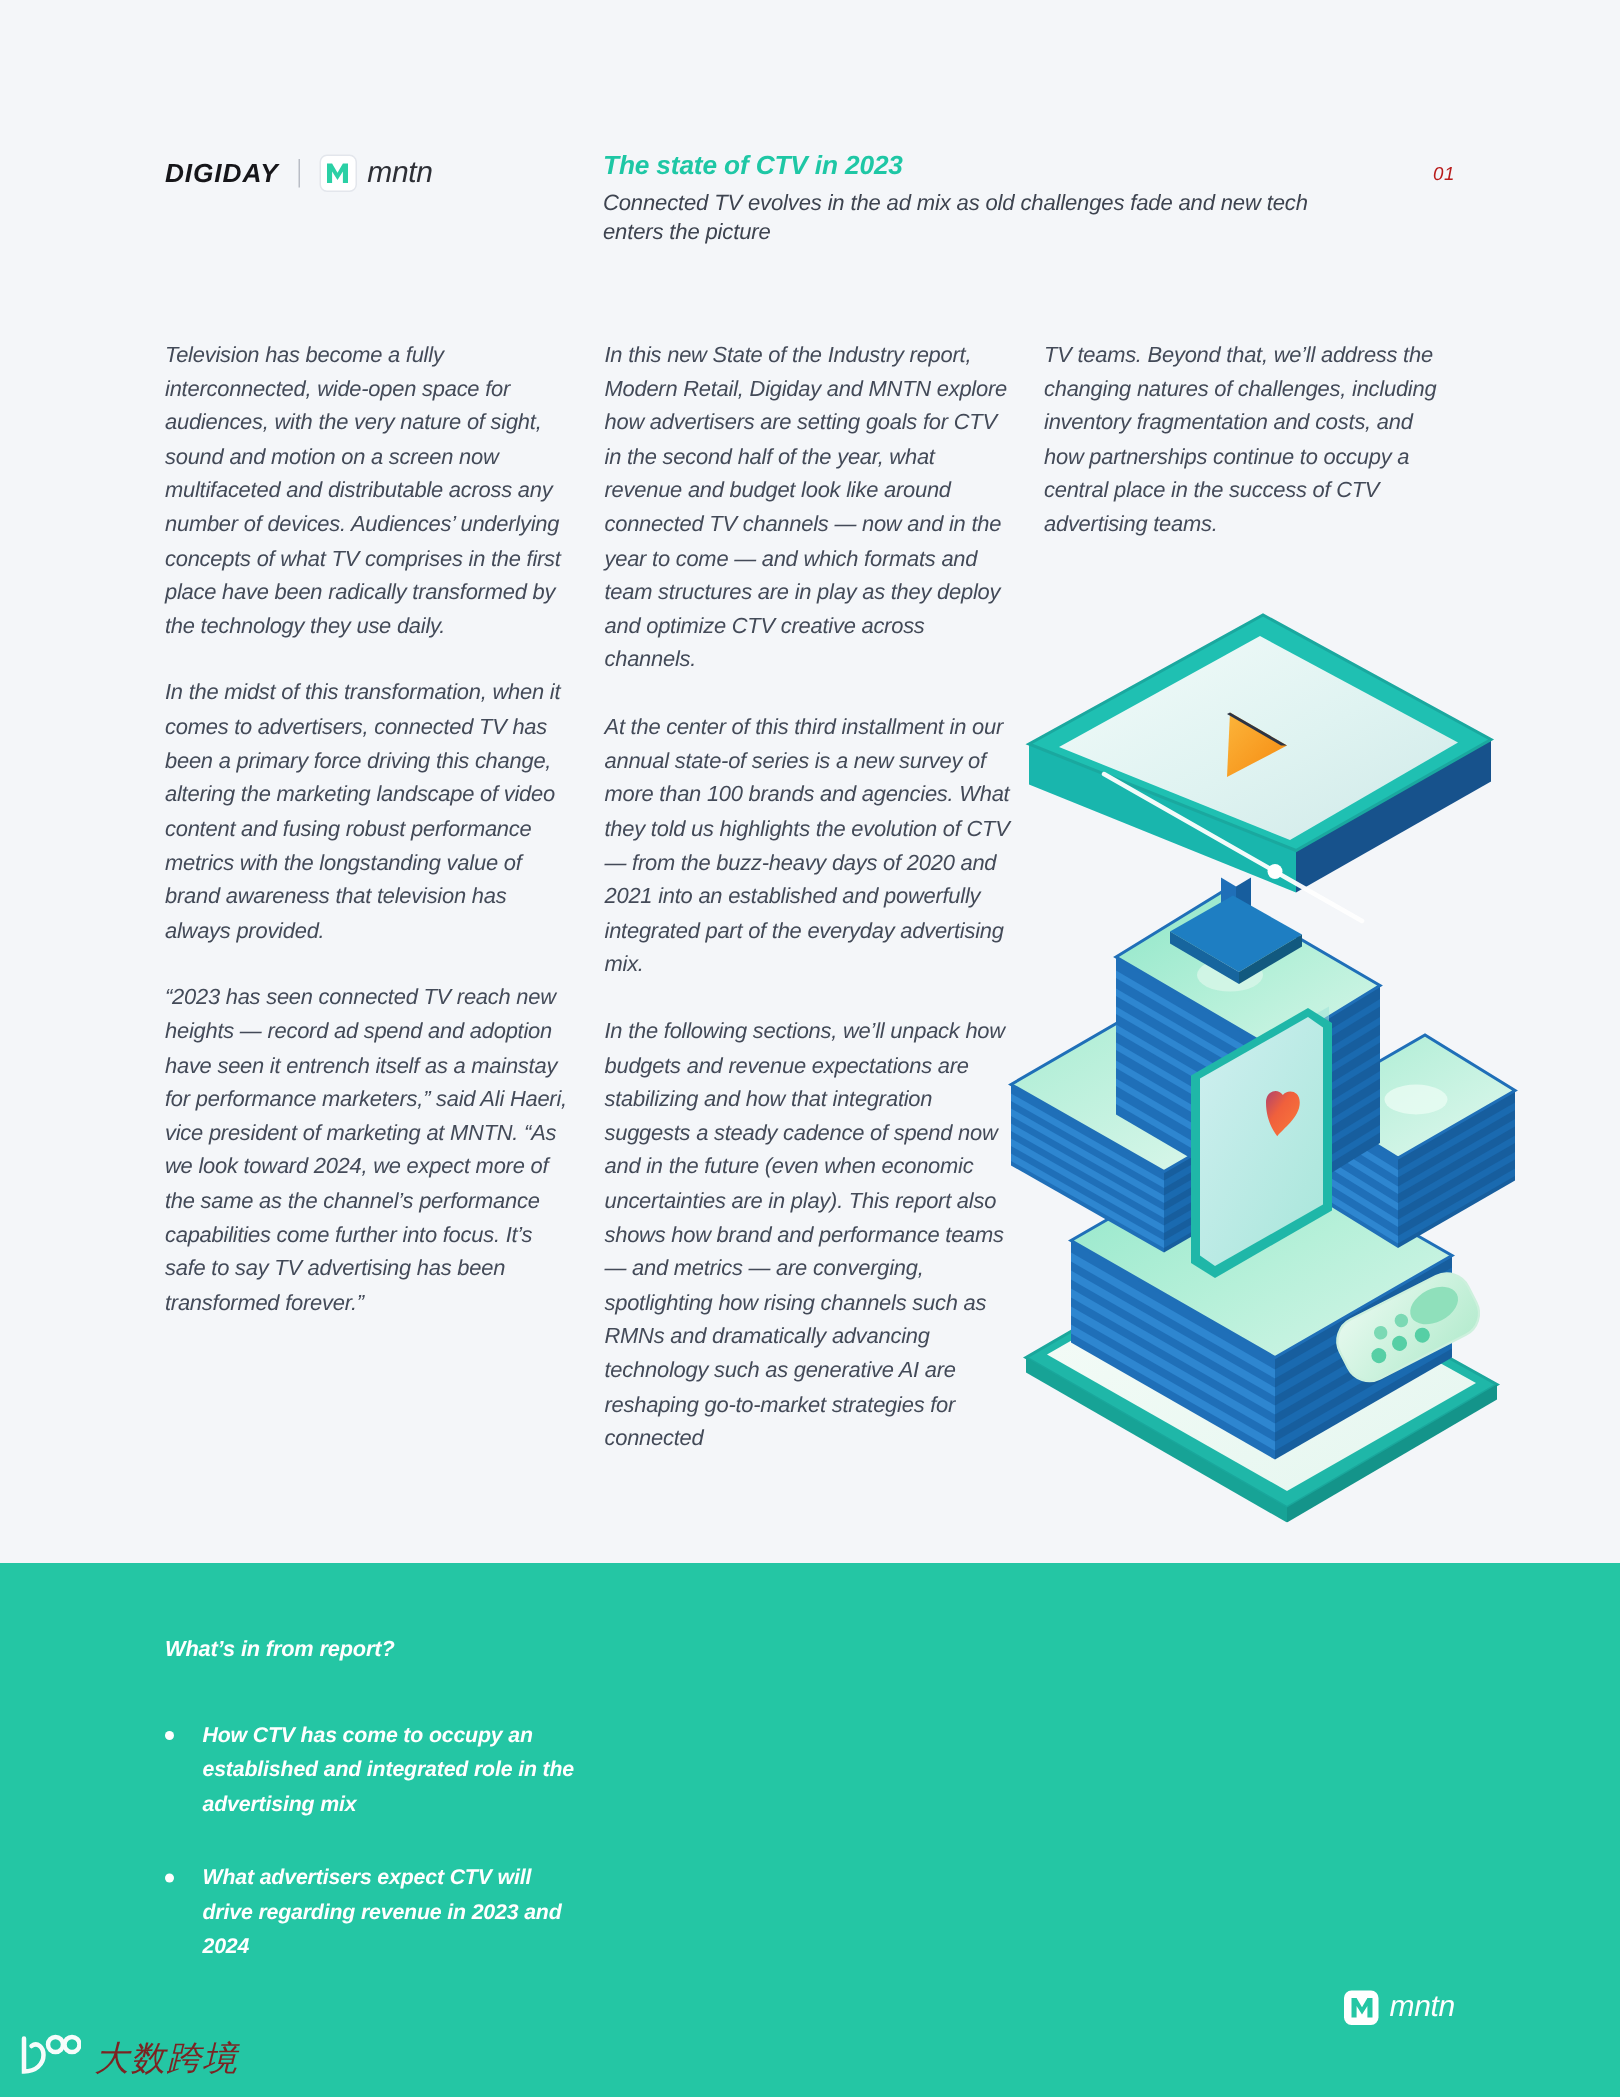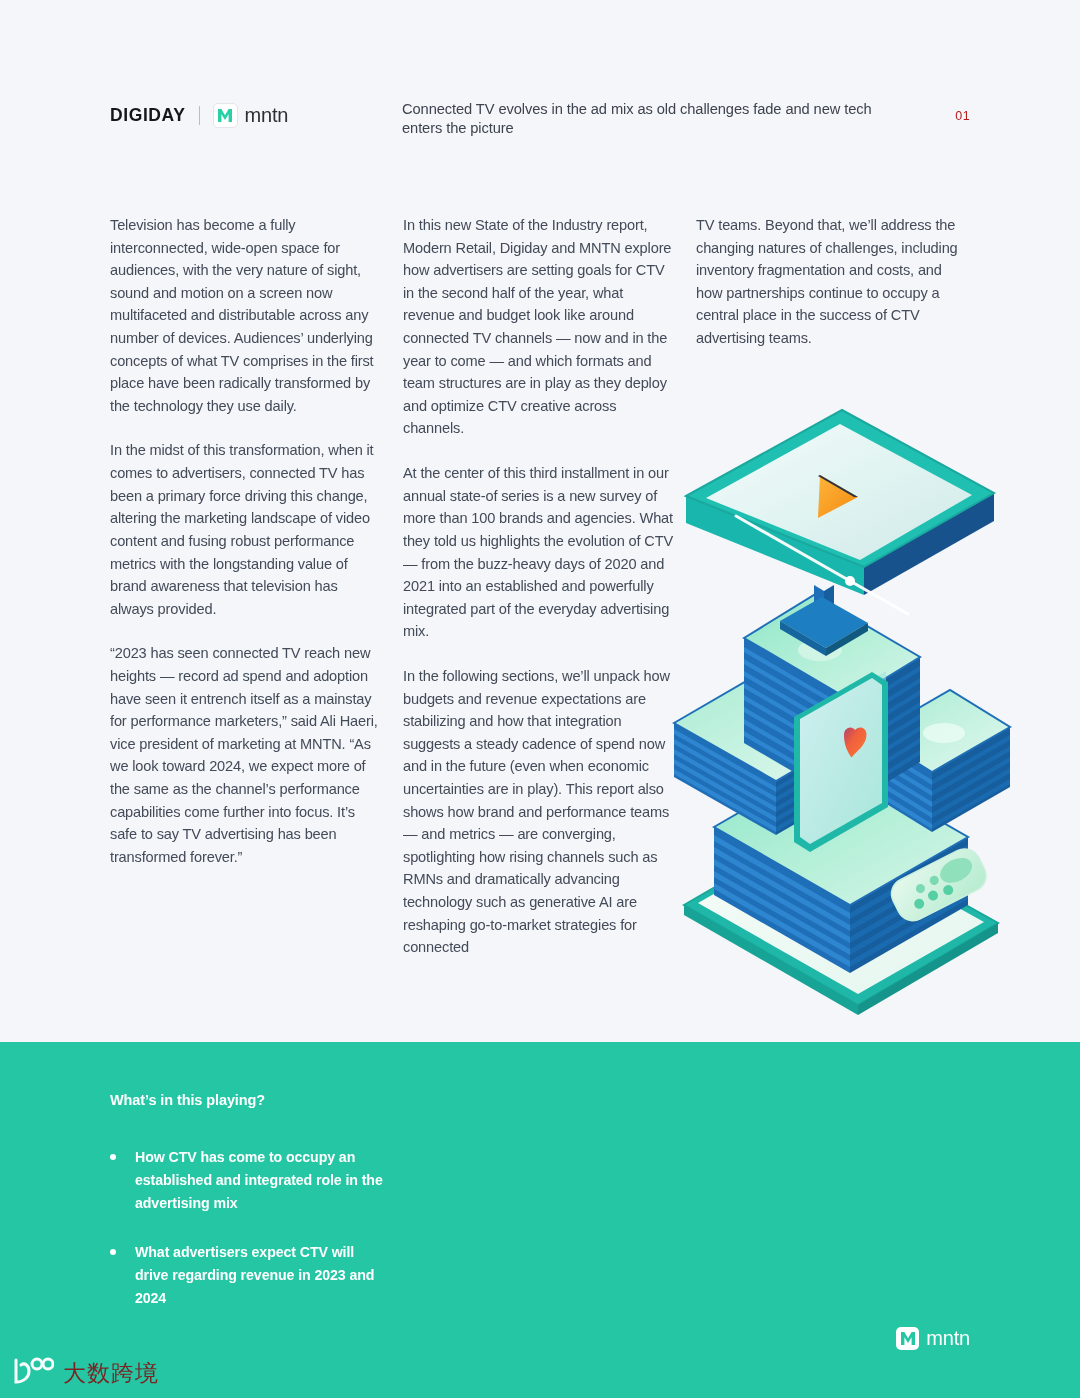--- a/index.html
+++ b/index.html
@@ -13,20 +13,21 @@
     font-family: "Liberation Sans", sans-serif;
     overflow: hidden;
     position: relative;
   }
 
   .page {
     position: relative;
     width: 1080px;
     height: 988px;
     background: #f4f6f9;
+    font-style: italic;
   }
 
   
   .header {
     position: absolute;
     top: 100px;
     left: 110px;
     width: 860px;
     height: 80px;
   }
@@ -111,21 +112,21 @@
     gap: 0;
   }
   .col {
     width: 275px;
     margin-right: 18px;
   }
   .col:last-child {
     margin-right: 0;
   }
   .col p {
-    margin: 0 0 22px 0;
+    margin: 12px 0 22px 0;
     font-size: 14.6px;
     line-height: 1.55;
     color: #434a58;
     letter-spacing: -0.15px;
   }
   .col p:last-child {
     margin-bottom: 0;
   }
 
   
@@ -255,20 +256,21 @@
         <span class="mntn-mark">
           <svg width="16" height="15" viewBox="0 0 16 15" aria-hidden="true">
             <path d="M1 14 L1 1 L4.4 1 L8 7.2 L11.6 1 L15 1 L15 14 L11.6 14 L11.6 6.3 L8 12 L4.4 6.3 L4.4 14 Z" fill="#2ad0a5"></path>
           </svg>
         </span>
         <span class="mntn-word">mntn</span>
       </span>
     </div>
 
     <div class="title-block">
+      <h1 class="doc-title">The state of CTV in 2023</h1>
       <p class="doc-subtitle">Connected TV evolves in the ad mix as old challenges fade and new tech enters the picture</p>
     </div>
 
     <div class="page-number">01</div>
   </div>
 
   <div class="columns">
 
     <div class="col">
       <p>Television has become a fully interconnected, wide-open space for audiences, with the very nature of sight, sound and motion on a screen now multifaceted and distributable across any number of devices. Audiences’ underlying concepts of what TV comprises in the first place have been radically transformed by the technology they use daily.</p>
@@ -481,21 +483,21 @@
         <circle cx="46" cy="16" r="4.5" fill="#7bd9b4"></circle>
       </g>
     </svg>
   </div>
 
   <div class="report-band">
 
     <div class="band-inner">
 
       <div class="band-col">
-        <div class="band-heading">What’s in this playing?</div>
+        <div class="band-heading">What’s in from report?</div>
         <ul class="bullet-list">
           <li class="bullet-item">
             <span class="bullet-dot"></span>
             <span>How CTV has come to occupy an established and integrated role in the advertising mix</span>
           </li>
           <li class="bullet-item">
             <span class="bullet-dot"></span>
             <span>What advertisers expect CTV will drive regarding revenue in 2023 and 2024</span>
           </li>
         </ul>

